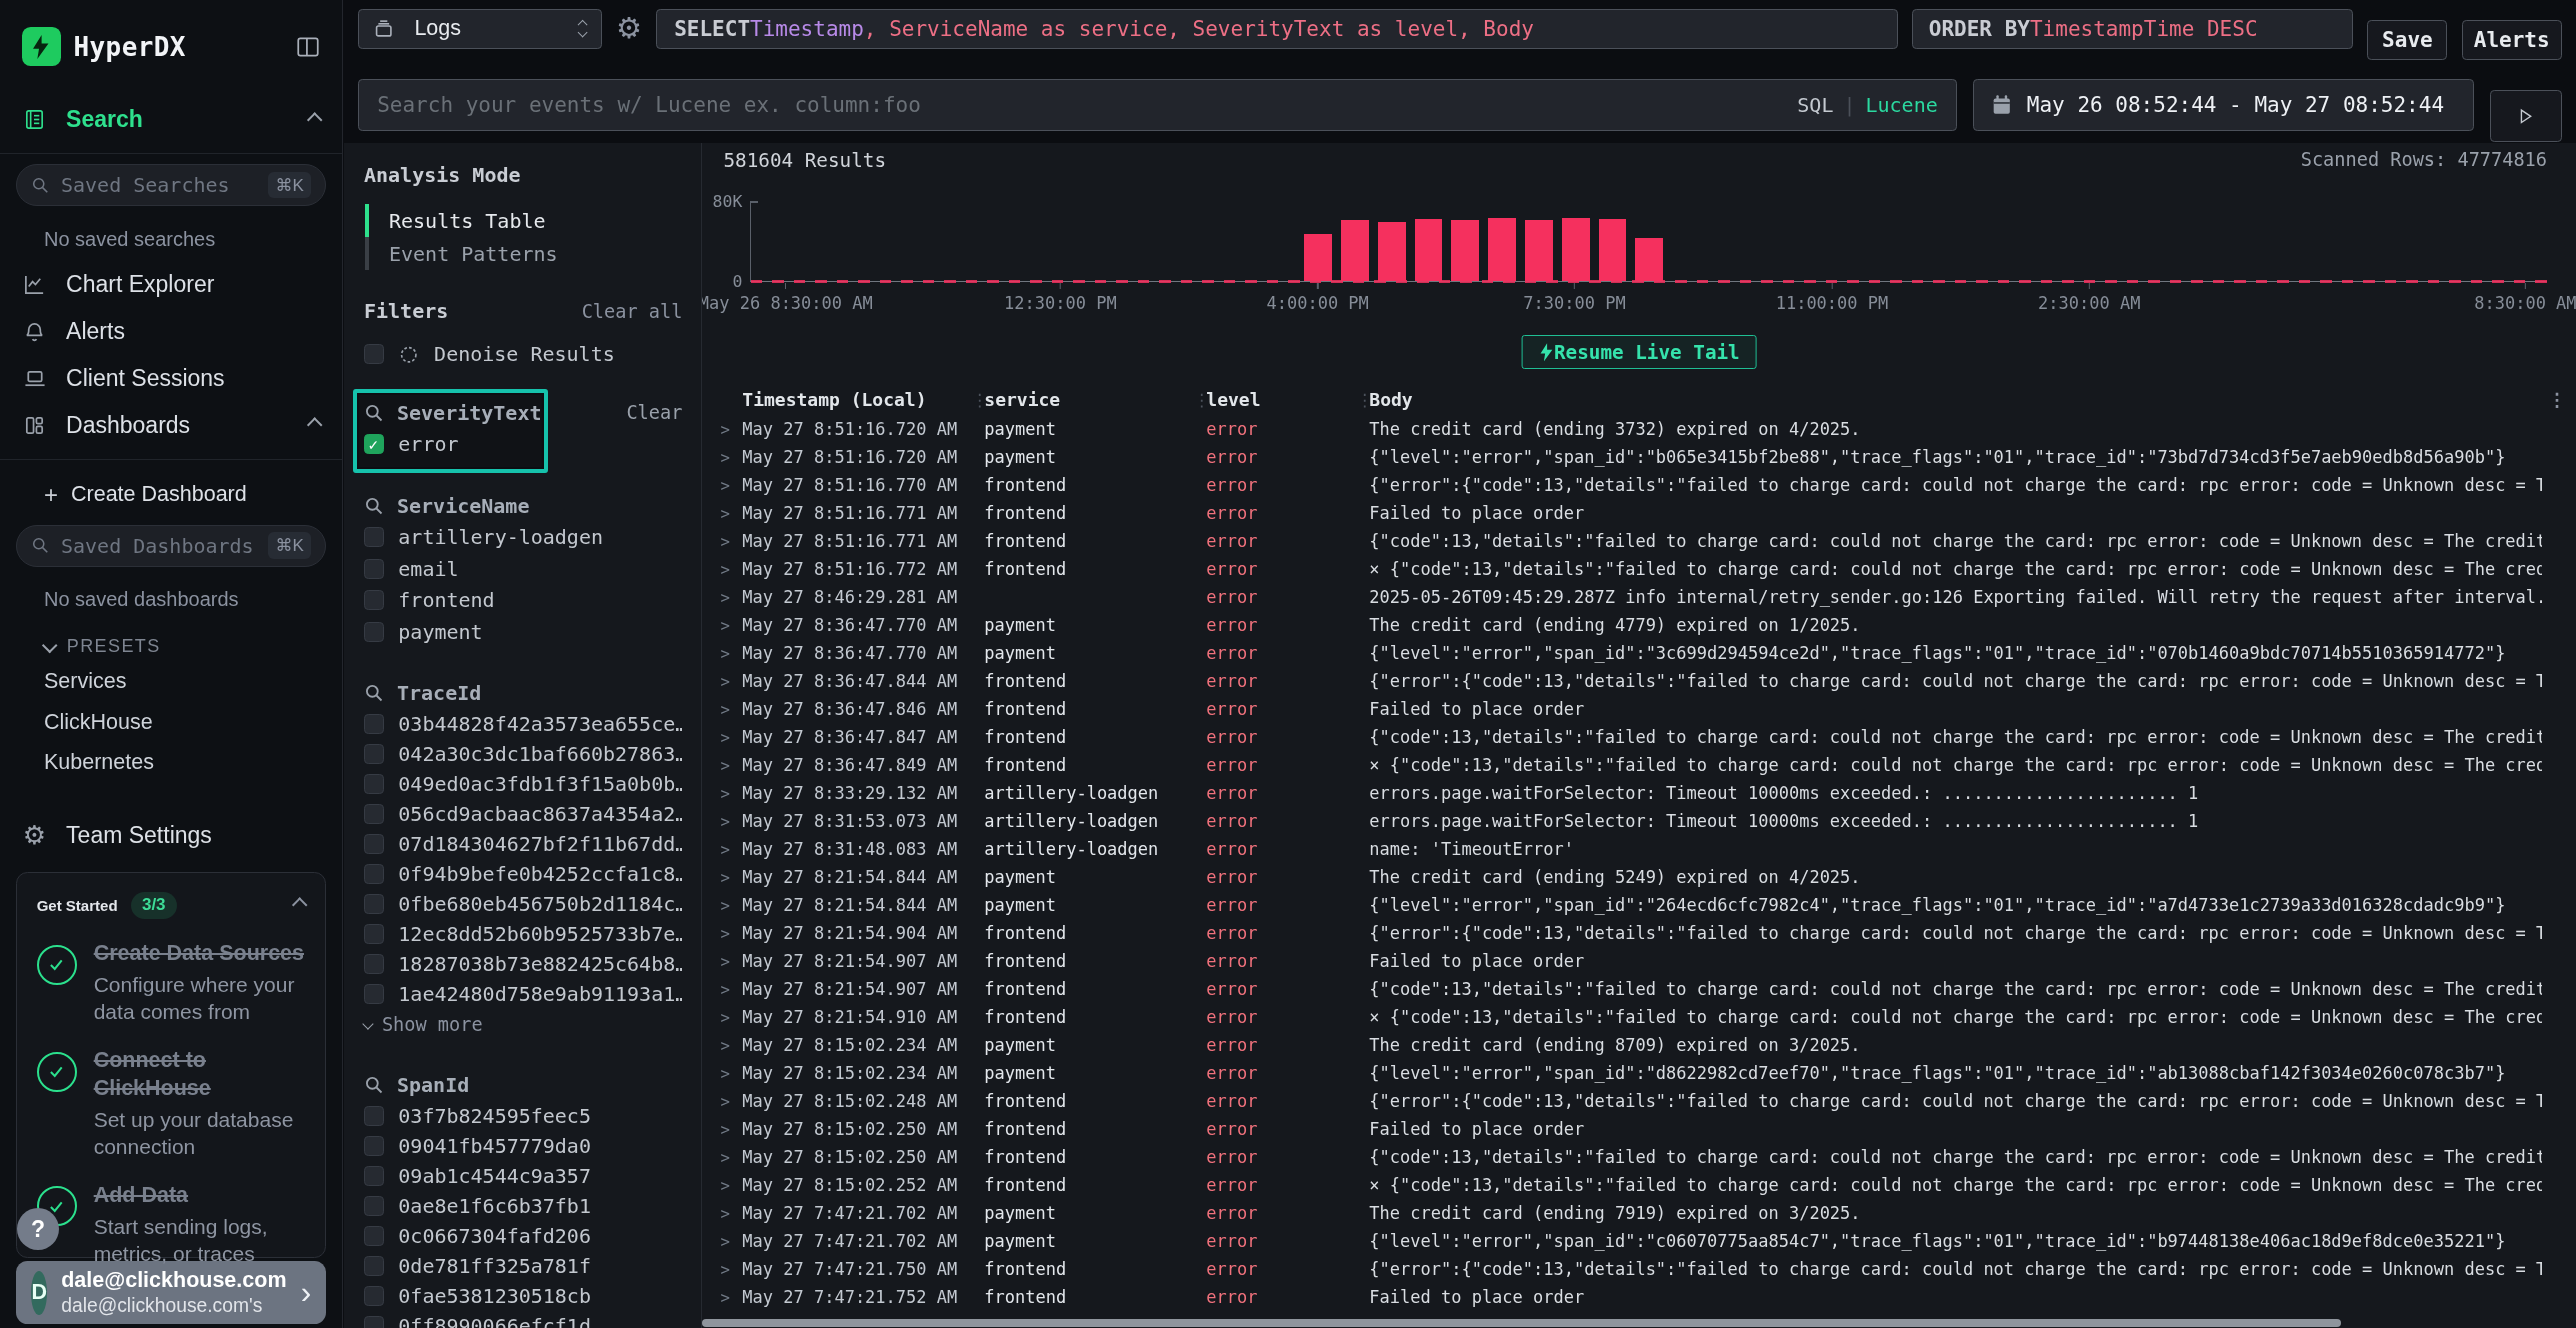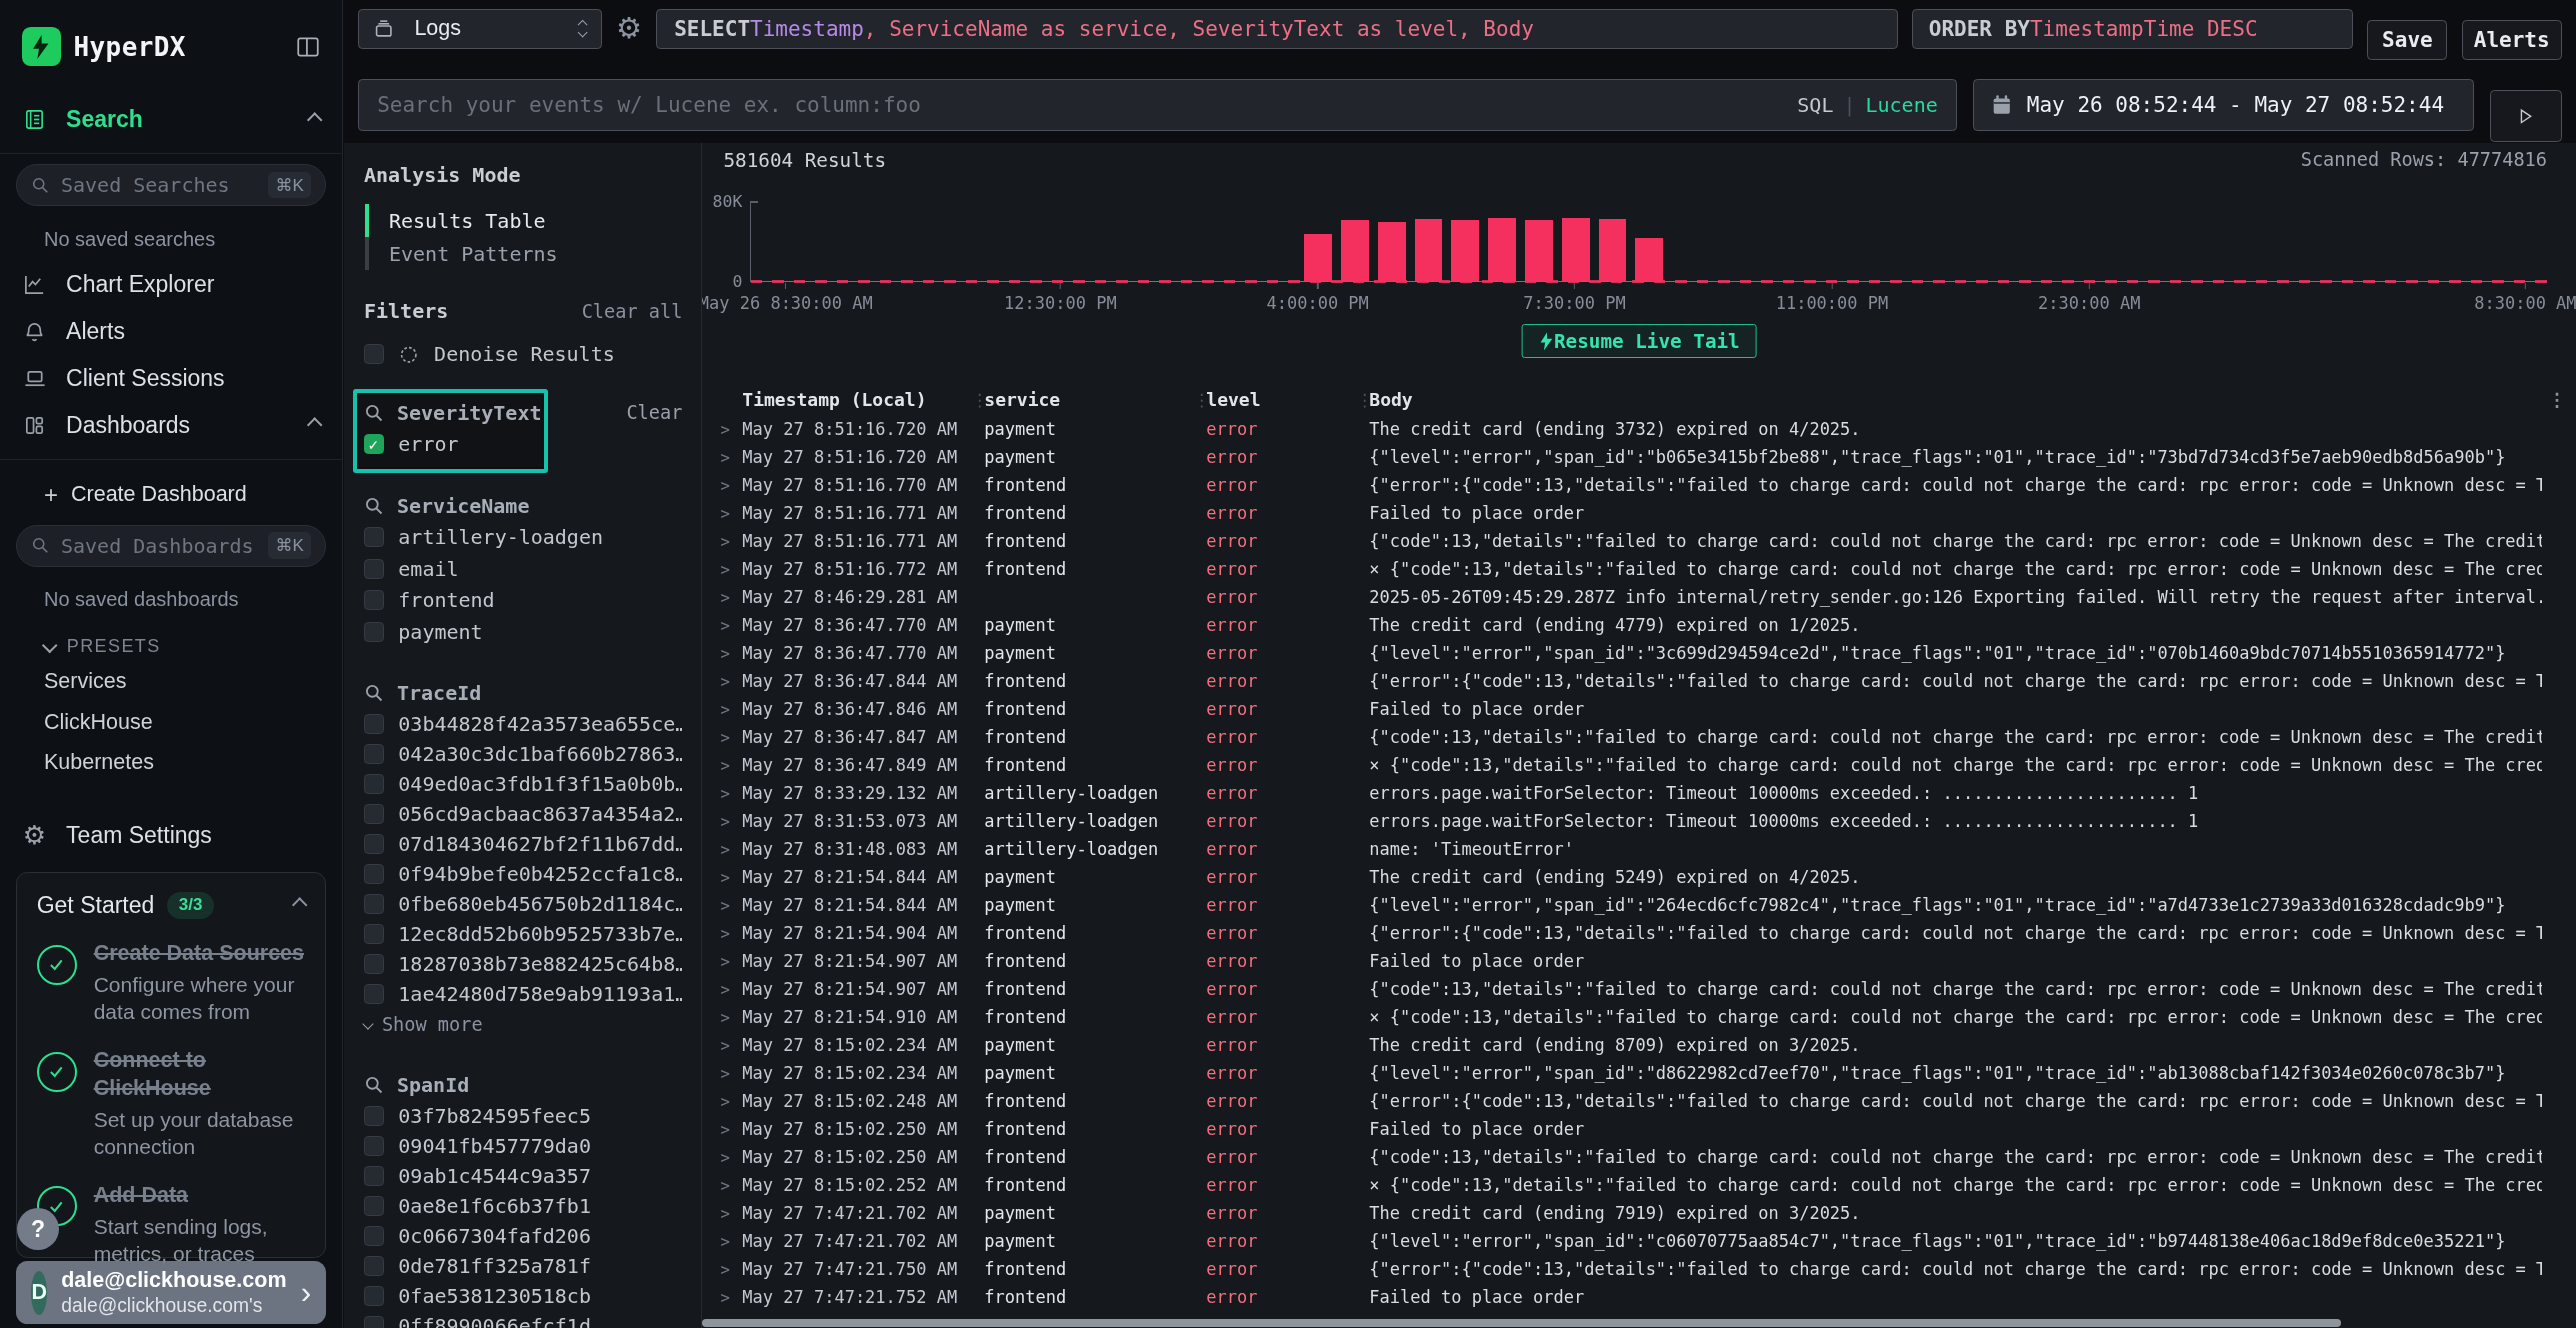--- a/index.html
+++ b/index.html
@@ -26,21 +26,21 @@
   .pill { display:flex; align-items:center; gap:11.4px; margin:8.6px 15.7px; height:42px; background:#1d2026; border:0.7px solid #2b2f37; border-radius:21.5px; padding:0 14.3px; }
   .pill .ph { color:#6f7682; font-size:20px; font-family:"DejaVu Sans Mono",monospace; }
   .pill .kbd { margin-left:auto; background:#272c34; color:#8b92a0; border-radius:5.7px; font-size:17px; padding:2.9px 7.2px; }
   .empty-note { color:#8b92a0; font-size:20px; padding:13px 0 10px 44px; }
   .create-dash { display:flex; align-items:center; gap:13px; color:#dde1e7; font-size:21.5px; padding:11.4px 0 7.2px 44px; }
   .presets-hdr { display:flex; align-items:center; gap:11.4px; color:#7e8591; font-size:18px; letter-spacing:1.4px; padding:14.3px 0 4.3px 44px; }
   .preset-item { color:#ced3da; font-size:21.5px; padding:7.9px 0 7.9px 44px; cursor:pointer; }
   .team { margin-top:29px; }
   .gs-card { position:absolute; left:15.7px; right:15.7px; top:872px; height:386px; border:0.7px solid #2b2f37; border-radius:11.4px; background:#13161b; padding:18.6px 20px; }
   .gs-hdr { display:flex; align-items:center; gap:13px; }
-  .gs-title { font-size:23px; font-weight:normal; color:#e4e7ec; }
+  .gs-title { font-size:15px; font-weight:bold; color:#e4e7ec; }
   .gs-badge { background:#17312a; color:#3ddc97; font-weight:bold; font-size:17px; border-radius:14.3px; padding:3.6px 11.4px; }
   .gs-item { display:flex; gap:17px; margin-top:21.5px; }
   .gs-check { flex:0 0 40px; height:40px; border:2.1px solid #2be08d; border-radius:50%; display:flex; align-items:center; justify-content:center; color:#2be08d; margin-top:4.3px; }
   .gs-item-title { font-size:21.5px; font-weight:bold; color:#79808d; text-decoration:line-through; max-width:215px; line-height:1.3; }
   .gs-item-desc { font-size:21px; color:#8e95a2; max-width:222px; line-height:1.3; margin-top:2.9px; }
   .help-fab { position:absolute; left:17px; top:1208px; width:42px; height:42px; border-radius:50%; background:#747c8a; color:#fff; font-weight:bold; font-size:23px; display:flex; align-items:center; justify-content:center; z-index:3; }
   .user-chip { position:absolute; left:15.7px; right:15.7px; top:1261px; height:63px; background:rgba(126,134,148,.85); border-radius:11.4px; display:flex; align-items:center; gap:14.3px; padding:0 15.7px; z-index:2; }
   .avatar { width:44px; height:44px; border-radius:50%; background:#336a5e; color:#e8fff5; font-weight:bold; font-size:21.5px; display:flex; align-items:center; justify-content:center; }
   .user-email { font-size:21.5px; font-weight:bold; color:#ffffff; }
   .user-org { font-size:19.3px; color:#e2e5ea; margin-top:1.4px; }
@@ -102,21 +102,21 @@
   .plot::before { content:""; position:absolute; left:-1.4px; top:-0.7px; width:8.6px; height:1.4px; background:#5a606a; }
   .plot::after { content:""; position:absolute; left:0; right:0; bottom:-2.1px; height:2.9px;
       background:repeating-linear-gradient(90deg,#f5305e 0 11.4px,transparent 11.4px 21.5px); opacity:.85; }
   .ylab { position:absolute; right:calc(100% + 8.6px); font-size:16.5px; color:#868d98; font-family:"DejaVu Sans Mono",monospace; }
   .ylab.top { top:-10px; } .ylab.zero { bottom:-10px; }
   .bar-el { position:absolute; bottom:0; background:#f5305e; }
   .xticks { position:absolute; left:26.5px; right:0; bottom:-4.3px; height:21.5px; }
   .xtick { position:absolute; transform:translateX(-50%); display:flex; flex-direction:column; align-items:center; }
   .xtick i { width:1.4px; height:6.4px; background:#5a606a; }
   .xtick span { margin-top:4.3px; font-size:17px; color:#868d98; font-family:"DejaVu Sans Mono",monospace; white-space:nowrap; }
-  .live-btn { position:absolute; left:50%; transform:translateX(-50%); top:181px; height:34px; display:flex; align-items:center; gap:0; padding:0 15.7px; border:1.4px solid #1fbf94; border-radius:2.9px; background:rgba(31,191,148,.07); color:#35e3ac; font-weight:bold; font-size:19.3px; font-family:"DejaVu Sans Mono",monospace; }
+  .live-btn { position:absolute; left:50%; transform:translateX(-50%); top:192px; height:34px; display:flex; align-items:center; gap:0; padding:0 15.7px; border:1.4px solid #1fbf94; border-radius:2.9px; background:rgba(31,191,148,.07); color:#35e3ac; font-weight:bold; font-size:19.3px; font-family:"DejaVu Sans Mono",monospace; }
   .tgrid { display:grid; grid-template-columns:26px 229px 13px 209px 13px 150px 13px 1fr 31.5px; align-items:center; }
   .thead { position:absolute; left:14.3px; right:2.9px; top:242px; height:29px; font-family:"DejaVu Sans Mono",monospace; font-size:18px; font-weight:bold; color:#e2e6ea; }
   .tsep { color:#4c525c; font-size:17px; font-weight:normal; text-align:center; }
   .thead .dots { color:#8b92a0; text-align:right; padding-right:7.2px; }
   .tbody { position:absolute; left:14.3px; right:2.9px; top:272px; bottom:10px; }
   .trow { height:28px; font-family:"DejaVu Sans Mono",monospace; font-size:17px; cursor:pointer; }
   .trow .rchev { color:#717a86; font-size:15.7px; padding-left:4.3px; }
   .trow .ts { color:#c3c9d1; white-space:nowrap; overflow:hidden; }
   .trow .svc { color:#e3e7ec; white-space:nowrap; overflow:hidden; }
   .trow .lvl { color:#f0717c; white-space:nowrap; overflow:hidden; }

